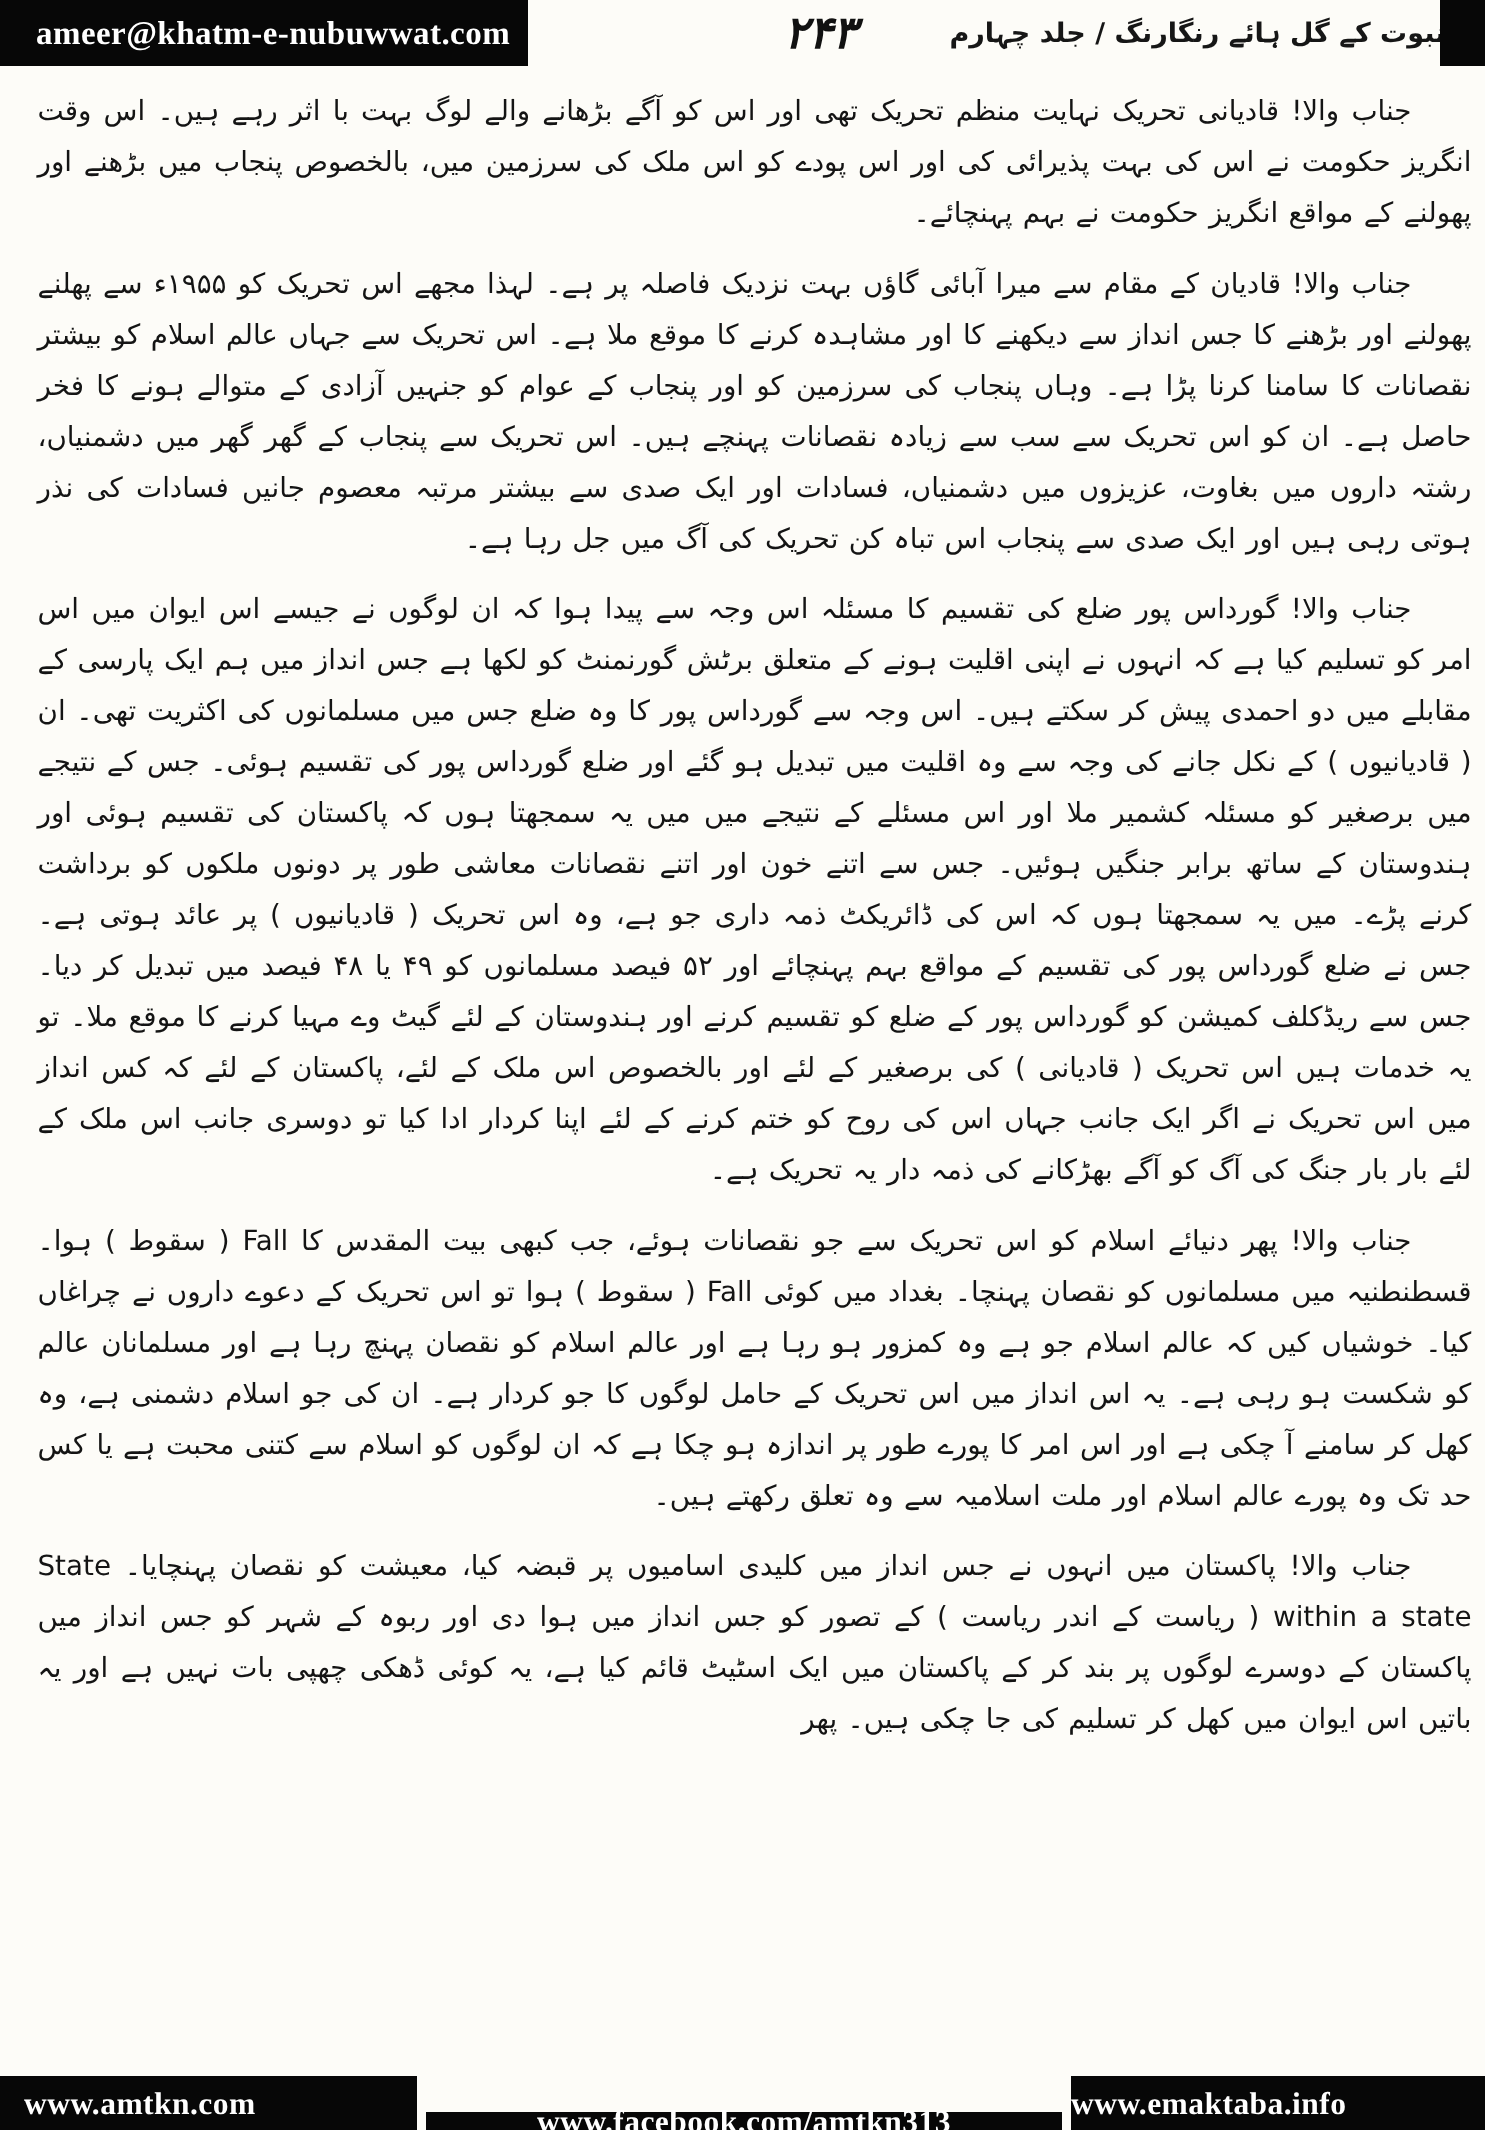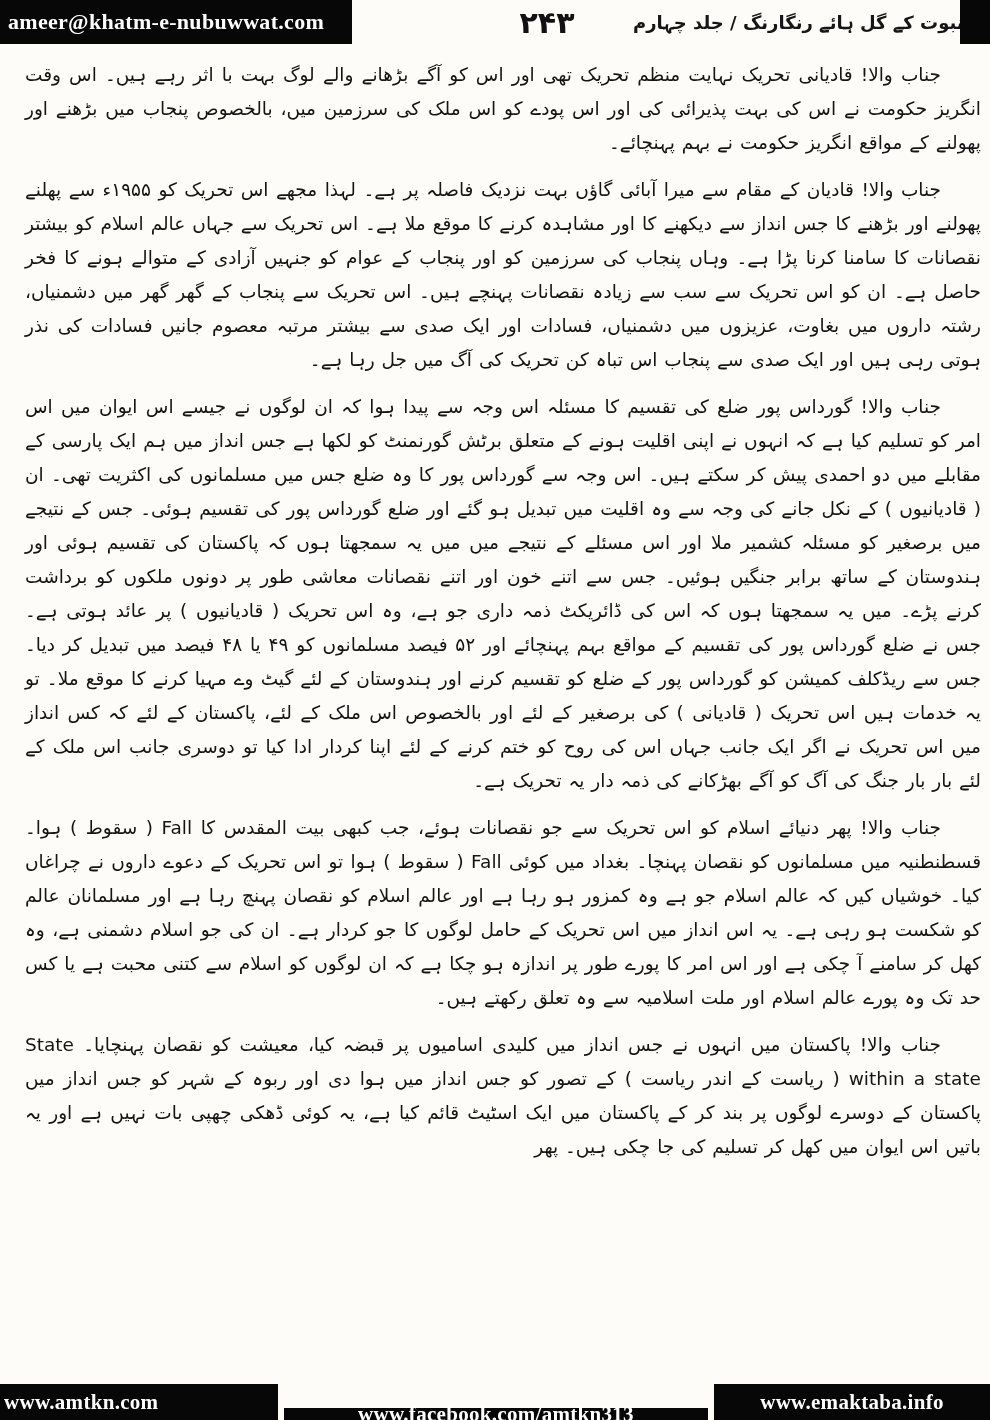--- a/index.html
+++ b/index.html
@@ -24,38 +24,39 @@
     align-items: stretch;
     height: 44px;
     width: 100%;
   }
   .hdr-email-bar {
     width: 352px;
     background: #070707;
     color: #ffffff;
     display: flex;
     align-items: center;
-    padding-left: 8px;
+    padding-left: 24px;
   }
   .hdr-email-bar span {
     font-family: "Liberation Serif", serif;
     font-weight: bold;
     font-size: 22px;
     letter-spacing: 0.3px;
   }
   .hdr-page-num {
     width: 160px;
     margin-left: 115px;
     display: flex;
     align-items: center;
     justify-content: center;
     font-size: 30px;
     font-weight: bold;
     color: #111;
     direction: rtl;
+    font-style: italic;
   }
   .hdr-title {
     flex: 1;
     display: flex;
     align-items: center;
     justify-content: flex-end;
     direction: rtl;
     text-align: right;
     font-size: 18px;
     font-weight: bold;
@@ -104,23 +105,23 @@
   .ftr-seg {
     background: #070707;
     color: #ffffff;
     display: flex;
     align-items: center;
     font-family: "Liberation Serif", serif;
     font-weight: bold;
     font-size: 21px;
     letter-spacing: 0.3px;
   }
-  .seg-left  { width: 278px; padding-left: 4px; }
+  .seg-left  { width: 278px; padding-left: 16px; }
   .seg-mid   { width: 424px; justify-content: center; margin-top: 24px; }
-  .seg-right { flex: 1; justify-content: center; }
+  .seg-right { flex: 1; }
 </style>
 </head>
 <body>
 
 <div class="page">
 
   <header class="hdr">
     <div class="hdr-email-bar">
       <span>ameer@khatm-e-nubuwwat.com</span>
     </div>

